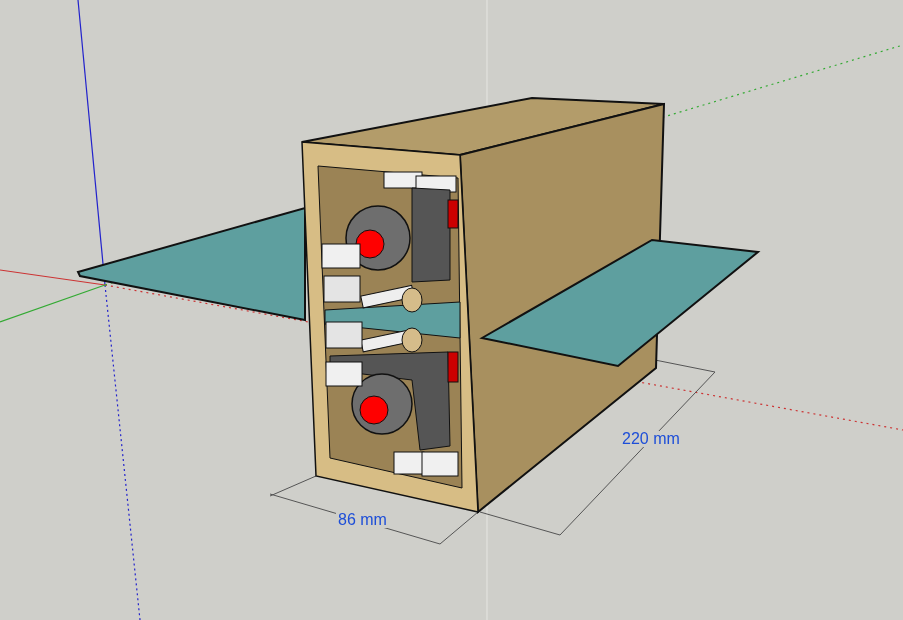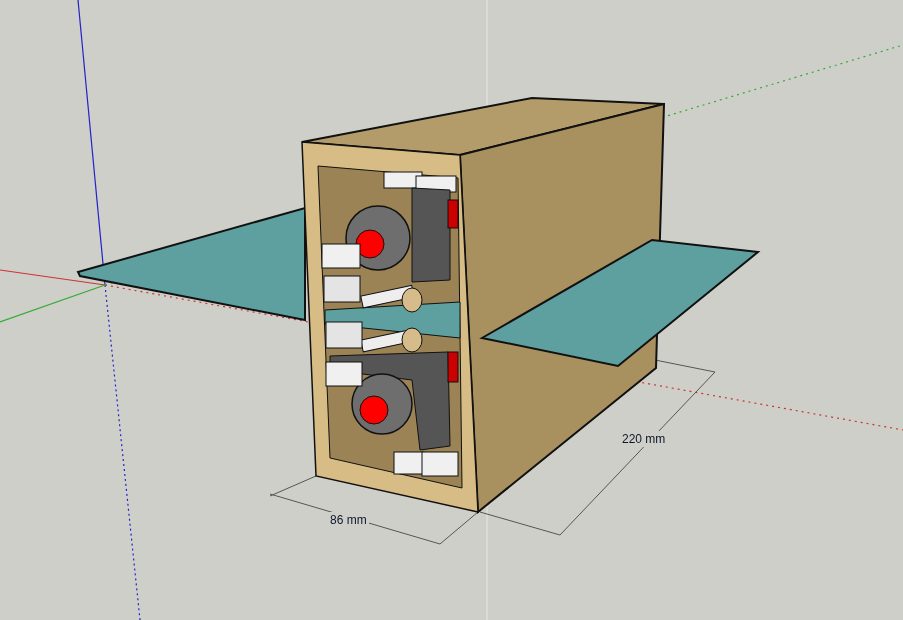--- a/index.html
+++ b/index.html
@@ -1,19 +1,19 @@
 <!DOCTYPE html>
 <html><head>
 <meta charset="utf-8">
 <style>
   html,body{margin:0;padding:0;}
   body{width:903px;height:620px;overflow:hidden;background:#cfcfca;font-family:"Liberation Sans",sans-serif;}
   #viewport{position:absolute;left:0;top:0;width:903px;height:620px;}
   svg{position:absolute;left:0;top:0;}
-  .dim-label{position:absolute;font-size:12px;color:#0f172a;background:#cfcfca;padding:0 2px;line-height:16px;white-space:nowrap;}
+  .dim-label{position:absolute;font-size:16px;color:#1d4ed8;background:#cfcfca;padding:0 2px;line-height:16px;white-space:nowrap;}
 </style>
 </head>
 <body>
 
 <div id="viewport">
 <svg width="903" height="620" viewBox="0 0 903 620">
 
   <g>
     <line x1="78" y1="0" x2="105" y2="285" stroke="#2222cc" stroke-width="1.2"></line>
     <line x1="105" y1="285" x2="140" y2="620" stroke="#2222cc" stroke-width="1.2" stroke-dasharray="2,3"></line>
@@ -70,15 +70,15 @@
     <polygon points="330,356 448,352 450,446 420,450 412,380 330,370" fill="#555" stroke="#111"></polygon>
     <circle cx="382" cy="404" r="30" fill="#6e6e6e" stroke="#111" stroke-width="1.5"></circle>
     <circle cx="374" cy="410" r="14" fill="#ff0000" stroke="#111"></circle>
     <rect x="326" y="362" width="36" height="24" fill="#f0f0f0" stroke="#111"></rect>
     <rect x="448" y="352" width="10" height="30" fill="#cc0000" stroke="#111"></rect>
     <rect x="394" y="452" width="30" height="22" fill="#f0f0f0" stroke="#111"></rect>
     <rect x="422" y="452" width="36" height="24" fill="#f0f0f0" stroke="#111"></rect>
   </g>
 </svg>
 
-<div class="dim-label" style="left:328px;top:512px;text-align:right;">86 mm</div>
+<div class="dim-label" style="left:336px;top:512px;text-align:right;">86 mm</div>
 <div class="dim-label" style="left:620px;top:431px;">220 mm</div>
 </div>
 
 </body></html>

